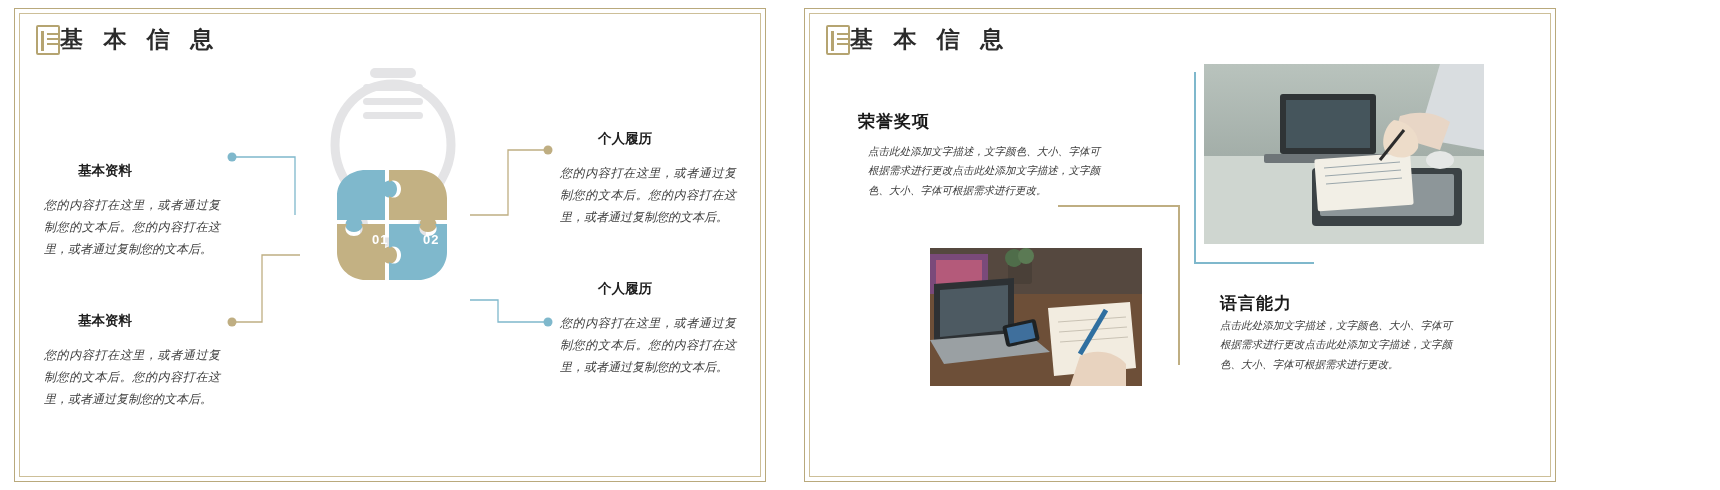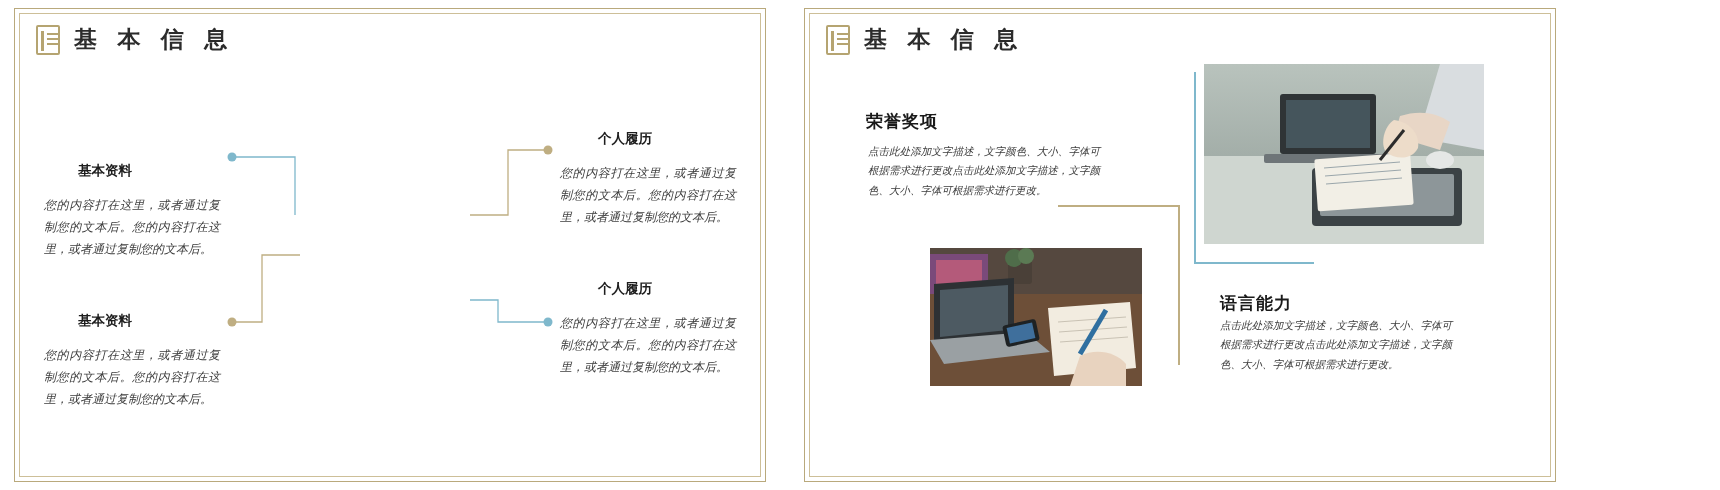--- a/index.html
+++ b/index.html
@@ -46,21 +46,20 @@
     right: 4px;
   }
 
   
   .hdr {
     position: absolute;
     top: 24px;
     left: 36px;
     display: flex;
     align-items: center;
-    gap: 14px;
   }
   .hdr-icon {
     width: 24px;
     height: 30px;
     border: 2px solid #b5a471;
     border-radius: 2px;
     position: relative;
     box-sizing: border-box;
     background: #fff;
   }
@@ -184,20 +183,56 @@
       <polyline points="232,322 262,322 262,255 300,255" fill="none" stroke="#bfae82" stroke-width="1.3"></polyline>
       <circle cx="232" cy="322" r="4.5" fill="#bfae82"></circle>
 
       <polyline points="548,150 508,150 508,215 470,215" fill="none" stroke="#bfae82" stroke-width="1.3"></polyline>
       <circle cx="548" cy="150" r="4.5" fill="#bfae82"></circle>
 
       <polyline points="548,322 498,322 498,300 470,300" fill="none" stroke="#7fb8cc" stroke-width="1.3"></polyline>
       <circle cx="548" cy="322" r="4.5" fill="#7fb8cc"></circle>
     </svg>
 
+    <div class="bulb-wrap">
+      <svg width="150" height="300" viewBox="0 0 150 300">
+
+        <path d="M75,22 C108,22 133,48 133,83 C133,108 120,122 112,138
+                 C105,152 103,166 103,180 L47,180 C47,166 45,152 38,138
+                 C30,122 17,108 17,83 C17,48 42,22 75,22 Z" fill="none" stroke="#e4e4e6" stroke-width="9"></path>
+
+        <rect x="45" y="22" width="60" height="7" rx="3.5" fill="#e4e4e6"></rect>
+        <rect x="45" y="36" width="60" height="7" rx="3.5" fill="#e4e4e6"></rect>
+        <rect x="45" y="50" width="60" height="7" rx="3.5" fill="#e4e4e6"></rect>
+        <rect x="52" y="6" width="46" height="10" rx="5" fill="#e4e4e6"></rect>
+
+        <path d="M20,150 C28,170 40,188 46,205 L104,205 C110,188 122,170 130,150 Z" fill="#e4e4e6" opacity="0"></path>
+      </svg>
+
+      
+      <svg style="position:absolute;left:11px;top:100px;" width="128" height="126" viewBox="0 0 128 126">
+
+        <path d="M8,34 C8,20 18,10 34,8 L56,8 L56,20 C62,16 68,20 68,27 C68,34 62,38 56,34 L56,58
+                 L32,58 C36,64 32,70 25,70 C18,70 14,64 18,58 L8,58 Z" fill="#7fb8cc"></path>
+
+        <path d="M60,8 L92,8 C108,10 118,22 118,36 L118,58 L106,58 C110,64 106,70 99,70
+                 C92,70 88,64 92,58 L60,58 L60,34 C66,38 72,34 72,27 C72,20 66,16 60,20 Z" fill="#c3b183"></path>
+
+        <path d="M8,62 L18,62 C14,68 18,74 25,74 C32,74 36,68 32,62 L56,62 L56,86
+                 C62,82 68,86 68,93 C68,100 62,104 56,100 L56,118 L34,118 C18,116 8,104 8,90 Z" fill="#c3b183"></path>
+
+        <path d="M60,62 L92,62 C88,68 92,74 99,74 C106,74 110,68 106,62 L118,62 L118,90
+                 C118,104 108,116 92,118 L60,118 L60,100 C66,104 72,100 72,93 C72,86 66,82 60,86 Z" fill="#7fb8cc"></path>
+      </svg>
+
+      <span class="pnum" style="left:54px;top:170px;">01</span>
+      <span class="pnum" style="left:105px;top:170px;">02</span>
+      <span class="pnum" style="left:105px;top:238px;">03</span>
+      <span class="pnum" style="left:54px;top:238px;">04</span>
+    </div>
 
     <div class="col-text tl">
       <div class="col-title">基本资料</div>
       <div class="col-body">您的内容打在这里，或者通过复制您的文本后。您的内容打在这里，或者通过复制您的文本后。</div>
     </div>
 
     <div class="col-text bl">
       <div class="col-title">基本资料</div>
       <div class="col-body">您的内容打在这里，或者通过复制您的文本后。您的内容打在这里，或者通过复制您的文本后。</div>
     </div>
@@ -287,20 +322,20 @@
           <line x1="128" y1="74" x2="196" y2="69"></line>
           <line x1="129" y1="84" x2="197" y2="79"></line>
           <line x1="130" y1="94" x2="198" y2="89"></line>
         </g>
 
         <path d="M150,108 C166,100 186,104 196,116 L196,138 L140,138 Z" fill="#e8d3bf"></path>
         <line x1="150" y1="106" x2="176" y2="62" stroke="#2f6fa0" stroke-width="5"></line>
       </svg>
     </div>
 
-    <div class="rs-title" style="left:76px;top:110px;">荣誉奖项</div>
+    <div class="rs-title" style="left:68px;top:110px;">荣誉奖项</div>
     <div class="rs-body" style="left:78px;top:142px;width:232px;">点击此处添加文字描述，文字颜色、大小、字体可根据需求进行更改点击此处添加文字描述，文字颜色、大小、字体可根据需求进行更改。</div>
 
     <div class="rs-title" style="left:430px;top:292px;">语言能力</div>
     <div class="rs-body" style="left:430px;top:316px;width:232px;">点击此处添加文字描述，文字颜色、大小、字体可根据需求进行更改点击此处添加文字描述，文字颜色、大小、字体可根据需求进行更改。</div>
   </div>
 
 </div>
 
 </body></html>

